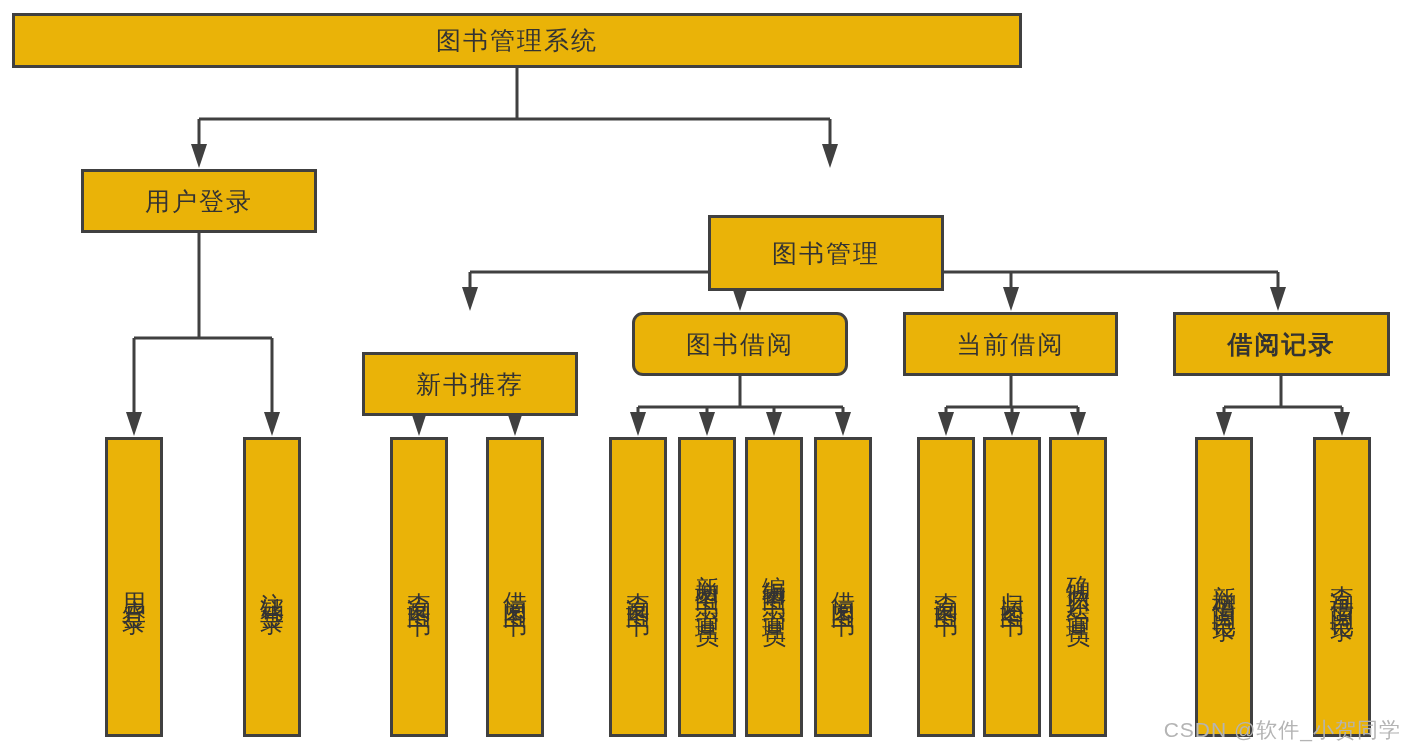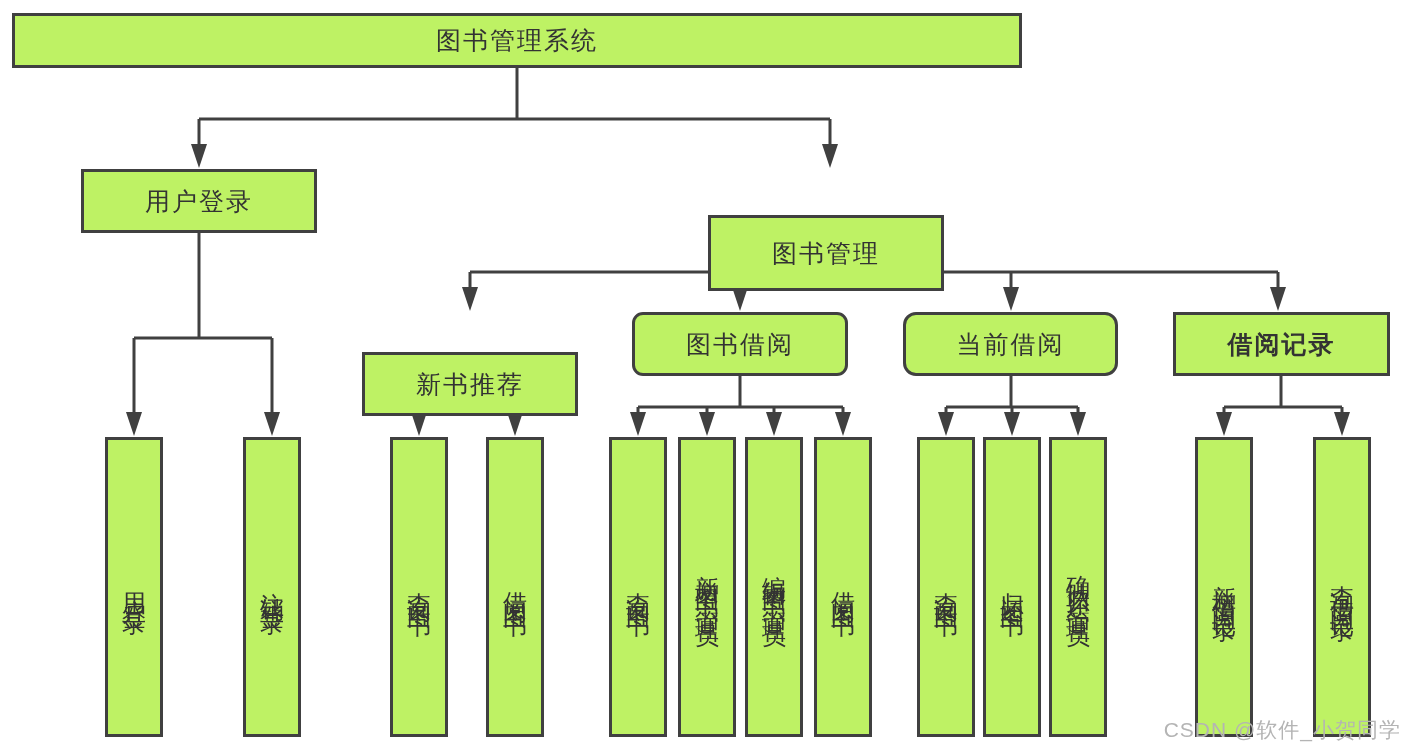--- a/index.html
+++ b/index.html
@@ -30,21 +30,21 @@
     stroke: var(--line);
     stroke-width: 3;
     fill: none;
   }
   svg.edges polygon {
     fill: var(--line);
     stroke: none;
   }
   .box {
     position: absolute;
-    background: #bef264;
+    background: #eab308;
     border: 3px solid var(--line);
     color: var(--text);
   }
   .box.h {
     display: flex;
     align-items: center;
     justify-content: center;
     font-size: 25px;
     letter-spacing: 2px;
     white-space: nowrap;
@@ -113,21 +113,21 @@
     <polygon points="1334,412 1350,412 1342,436"></polygon>
   </svg>
 
   <div class="box h" style="left:12px; top:13px; width:1010px; height:55px;">图书管理系统</div>
 
   <div class="box h" style="left:81px; top:169px; width:236px; height:64px;">用户登录</div>
   <div class="box h" style="left:708px; top:169px; width:236px; height:76px;margin-top:46px;">图书管理</div>
 
   <div class="box h" style="left:362px; top:312px; width:216px; height:64px;margin-top:40px;">新书推荐</div>
   <div class="box h" style="left:632px; top:312px; width:216px; height:64px;border-radius:11px;">图书借阅</div>
-  <div class="box h" style="left:903px; top:312px; width:215px; height:64px;border-radius:13px;">当前借阅</div>
+  <div class="box h" style="left:903px; top:312px; width:215px; height:64px;">当前借阅</div>
   <div class="box h" style="left:1173px; top:312px; width:217px; height:64px;font-weight:bold;">借阅记录</div>
 
   <div class="box v" style="left:105px;">用户登录</div>
   <div class="box v" style="left:243px;">注销登录</div>
 
   <div class="box v" style="left:390px;">查询图书</div>
   <div class="box v" style="left:486px;">借阅图书</div>
 
   <div class="box v" style="left:609px;">查询图书</div>
   <div class="box v" style="left:678px;">新增图书（管理员）</div>

